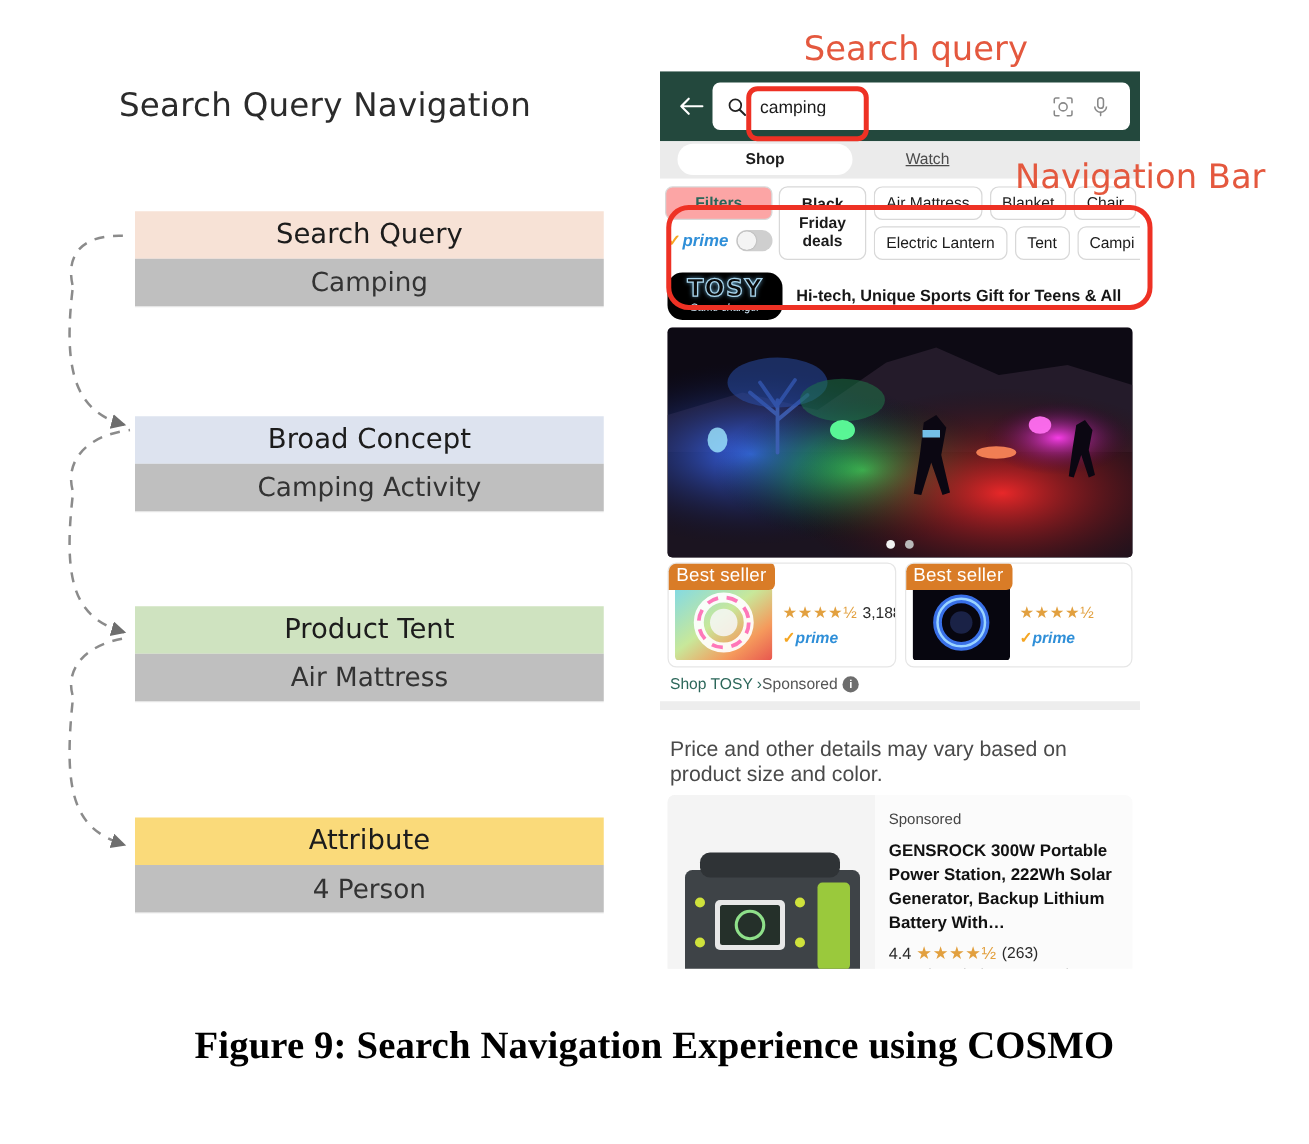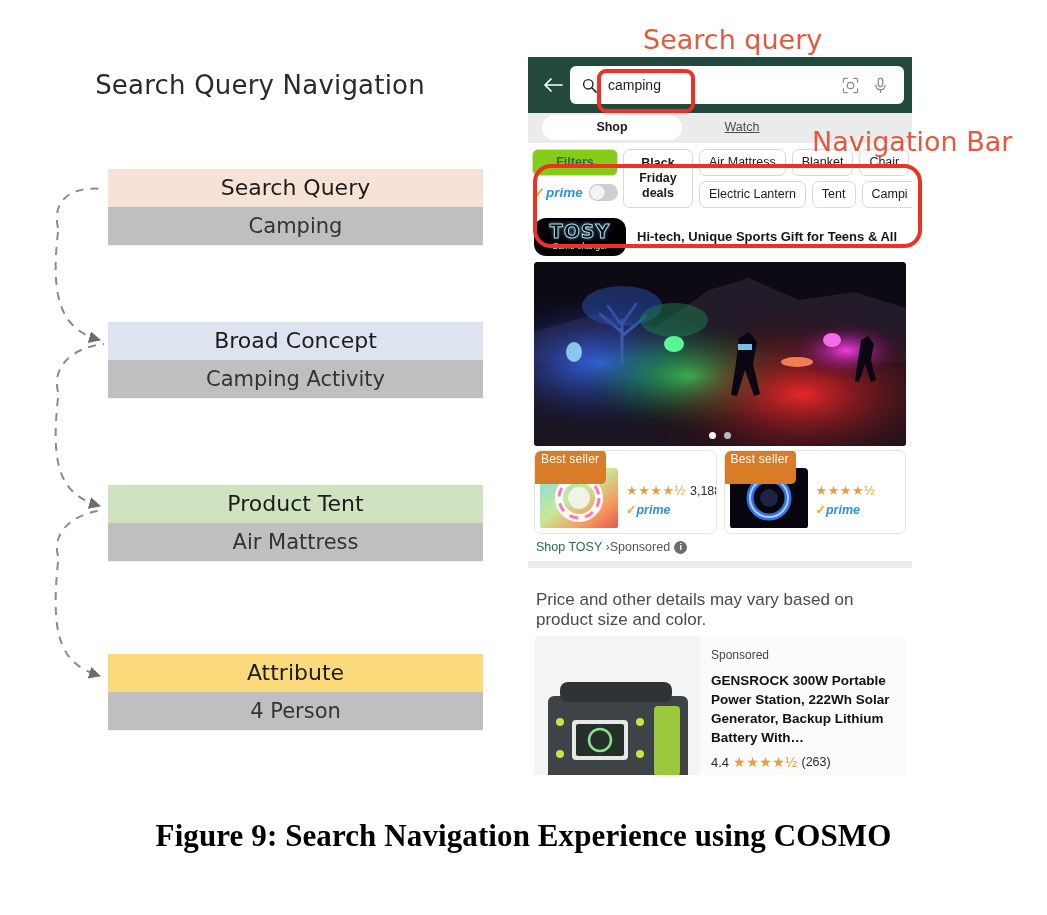--- a/index.html
+++ b/index.html
@@ -25,21 +25,21 @@
   .concept-head{
     height:38px;line-height:38px;text-align:center;
     font-size:22px;color:#1c1c1c;
   }
   .concept-val{
     height:38px;line-height:38px;text-align:center;
     font-size:21px;color:#333333;background:#bfbfbf;
   }
 
   #box-0{top:169px;} #box-0 .concept-head{background:#f7e2d6;}
-  #box-1{top:322px;} #box-1 .concept-head{background:#dde3ef;}
+  #box-1{top:333px;} #box-1 .concept-head{background:#dde3ef;}
   #box-2{top:485px;} #box-2 .concept-head{background:#cfe3c0;}
   #box-3{top:654px;} #box-3 .concept-head{background:#fada7a;}
 
   #arrow-svg{position:absolute;left:0;top:0;width:520px;height:800px;}
 
   
   #phone{
     position:absolute;left:528px;top:57px;width:384px;height:718px;
     background:#ffffff;overflow:hidden;
     font-family:"Liberation Sans", sans-serif;
@@ -75,21 +75,21 @@
     font-size:12.5px;color:#4a4a4a;text-decoration:underline;
   }
 
   
   #filters-area{
     display:flex;background:#ffffff;padding:6px 0 7px 4px;box-sizing:border-box;
     align-items:stretch;
   }
   #filters-col{width:86px;flex:0 0 86px;display:flex;flex-direction:column;gap:4px;}
   #filters-btn{
-    height:25px;line-height:25px;text-align:center;background:#84cc16;
+    height:25px;line-height:25px;text-align:center;background:#fca5a5;
     border:1px solid #d8d8d8;border-radius:6px;font-size:12.5px;font-weight:bold;color:#2b6659;
   }
   #prime-row{display:flex;align-items:center;height:24px;padding-left:2px;}
   #prime-check{color:#f5a623;font-size:13px;font-weight:bold;margin-right:1px;}
   #prime-label{color:#2f8fd8;font-size:13.5px;font-weight:bold;font-style:italic;}
   #prime-toggle{
     width:34px;height:17px;border-radius:10px;background:#cfcfcf;margin-left:6px;
     position:relative;
   }
   #prime-toggle::after{
@@ -137,21 +137,21 @@
   .hero-dot.dim{background:#b9b9b9;}
 
   
   #cards-row{display:flex;gap:7px;padding:4px 6px 0;}
   .pcard{
     flex:1;background:#ffffff;border:1px solid #e6e6e6;border-radius:7px;
     display:flex;position:relative;height:82px;overflow:hidden;
   }
   .best-badge{
     position:absolute;left:-1px;top:-1px;background:#d97c27;color:#ffffff;
-    font-size:12px;padding:2px 7px 18px;border-radius:0 5px 5px 0;letter-spacing:.2px;
+    font-size:15px;padding:2px 7px 3px;border-radius:0 5px 5px 0;letter-spacing:.2px;
   }
   .pthumb{width:78px;flex:0 0 78px;margin:17px 0 4px 5px;border-radius:4px;overflow:hidden;}
   .pmeta{flex:1;padding:30px 4px 0 8px;box-sizing:border-box;}
   .stars{font-size:13px;color:#e2a03f;letter-spacing:.5px;line-height:15px;}
   .rcount{font-size:12.5px;color:#2b2b2b;margin-left:4px;}
   .prime-mini{font-size:12.5px;font-weight:bold;font-style:italic;color:#2f8fd8;margin-top:3px;}
   .prime-mini .chk{color:#f5a623;font-style:normal;}
 
   #shop-row{
     display:flex;align-items:center;justify-content:flex-start;

